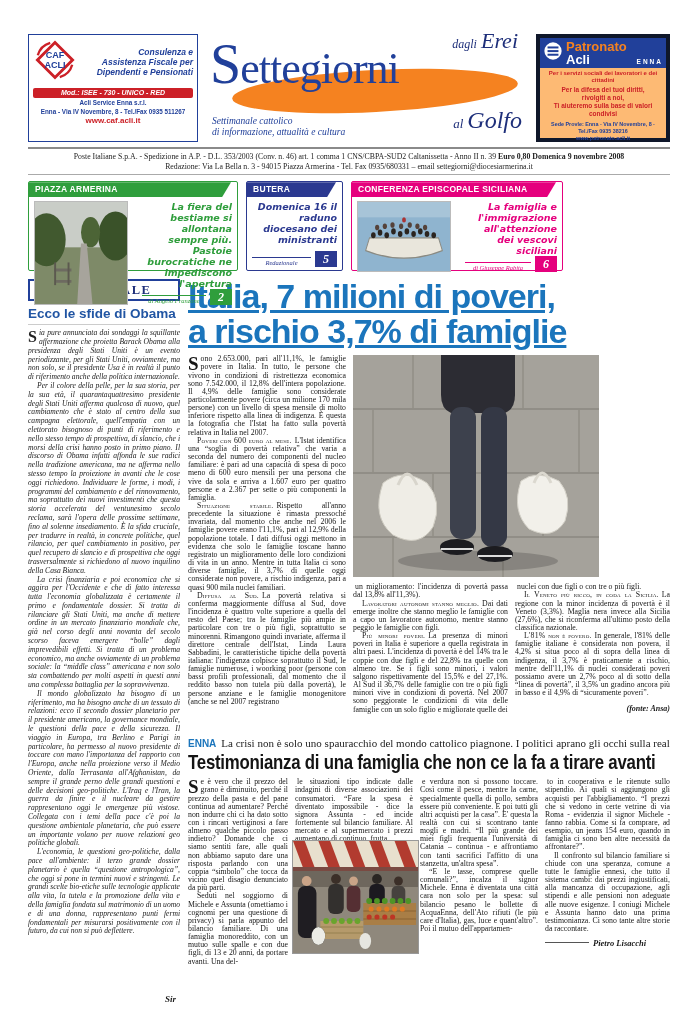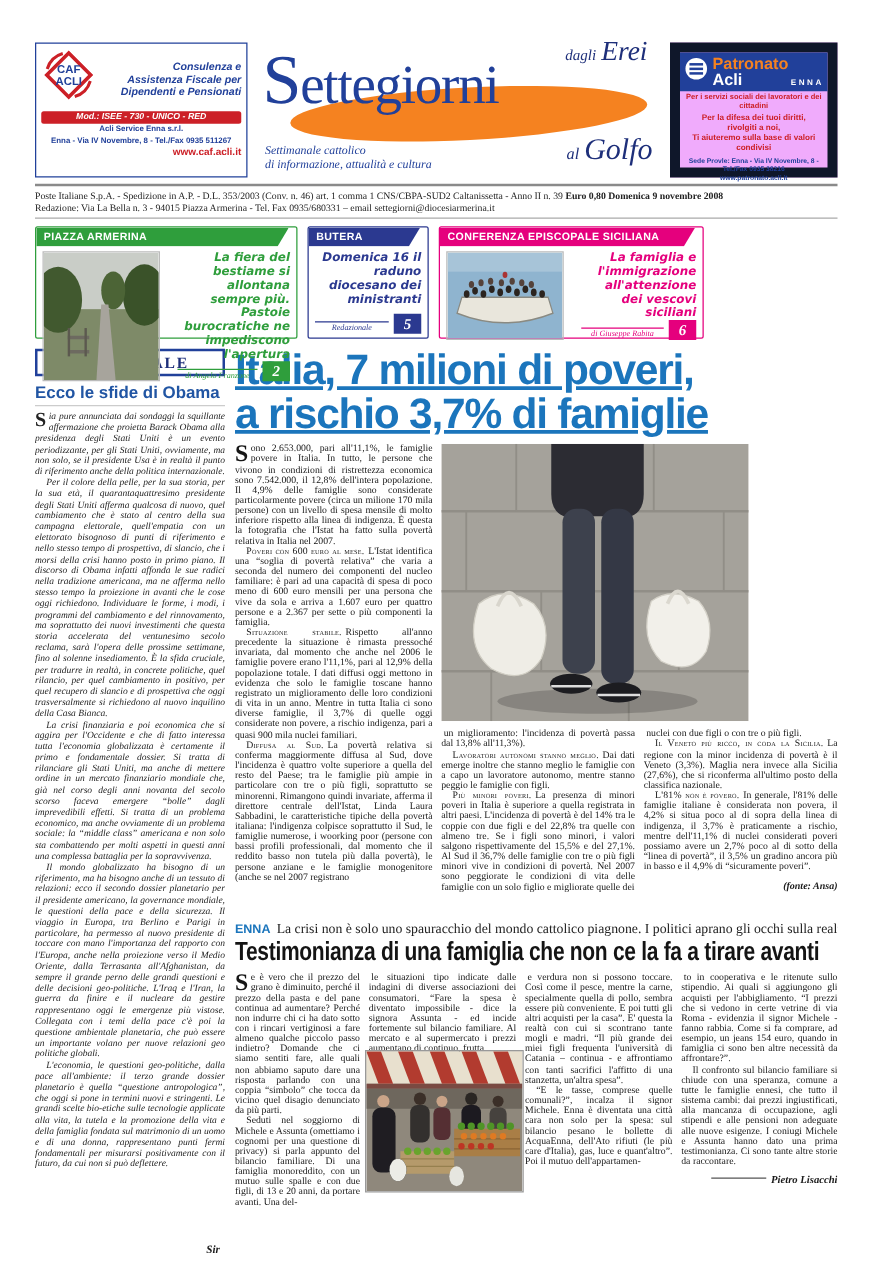--- a/index.html
+++ b/index.html
@@ -7,47 +7,47 @@
   .page{position:relative;width:698px;height:1024px;margin:0 auto;background:#fff;padding:34px 28px 12px;overflow:hidden;font-family:"Liberation Serif",serif;color:#1a1a1a}
 
   
   .header{display:flex;gap:12px;height:108px}
   .adbox{border:1.5px solid #21409a;background:#fff;padding:3px 4px;font-family:"Liberation Sans",sans-serif}
   .caf{width:170px;display:flex;flex-direction:column}
   .caf-top{display:flex;gap:17px;align-items:center}
   .caf-consul{flex:1;text-align:right;font:italic bold 8.5px/10px "Liberation Sans",sans-serif;color:#21409a}
   .caf-band{margin-top:2px;background:#cc2027;color:#fff;font:italic bold 7px/10px "Liberation Sans",sans-serif;text-align:center;border-radius:2px}
   .caf-l1,.caf-l2{text-align:center;font:bold 6.3px/7.5px "Liberation Sans",sans-serif;color:#21409a;margin-top:1px}
-  .caf-web{text-align:right;font:bold 8px/9px "Liberation Sans",sans-serif;color:#cc2027;margin-top:1px}
+  .caf-web{text-align:center;font:bold 8px/9px "Liberation Sans",sans-serif;color:#cc2027;margin-top:1px}
 
   .masthead{flex:1;position:relative}
   .swoosh{position:absolute;left:22px;top:36px;width:286px;height:42px;border-radius:50%;transform:rotate(-3deg)}
   .mh-name{position:absolute;left:0;top:8px;font-family:"Liberation Serif",serif;font-weight:normal;font-size:44px;line-height:44px;letter-spacing:-1px;z-index:2}
   .mh-name::first-letter{font-size:56px}
   .mh-over{position:absolute;right:6px;top:-6px;z-index:2;color:#1e2f7a;font-style:italic}
   .mh-over .sm{font-size:12px}.mh-over .lg{font-size:22px;font-weight:normal}
   .mh-under{position:absolute;right:2px;bottom:8px;z-index:2;color:#1e2f7a;font-style:italic}
   .mh-under .sm{font-size:13px}.mh-under .lg{font-size:24px}
   .mh-tag{position:absolute;left:2px;bottom:4px;z-index:2;font:italic 9.5px/11px "Liberation Serif",serif;color:#21409a;width:150px}
 
-  .patronato{width:134px;border:8px solid #0f172a;background:#f0abfc;display:flex;flex-direction:column}
+  .patronato{width:134px;border:4px solid #0f172a;background:#fdba74;display:flex;flex-direction:column}
   .pat-head{background:#21409a;display:flex;gap:3px;padding:2px 3px;align-items:center}
   .pat-tt{flex:1;font-family:"Liberation Sans",sans-serif;line-height:1}
   .pat-t1{color:#f58220;font-weight:bold;font-size:13px}
   .pat-t2row{display:flex;align-items:baseline;justify-content:space-between}
   .pat-t2{color:#fff;font-weight:bold;font-size:13px}
   .pat-t3{color:#fff;font-size:6.5px;letter-spacing:2px;font-weight:bold}
   .pat-body{padding:2px 2px;text-align:center;font-family:"Liberation Sans",sans-serif}
   .pat-serv{color:#cc2027;font:bold 6px/7px "Liberation Sans",sans-serif}
   .pat-red{color:#cc2027;font:bold 6.5px/8px "Liberation Sans",sans-serif;margin-top:2px}
   .pat-addr{color:#21409a;font:bold 5.4px/7px "Liberation Sans",sans-serif;margin-top:3px}
 
   
   .toprule{border-top:2.5px solid #8a8a8a;margin:5px 0 3px}
-  .postal{font:7.8px/9.6px "Liberation Serif",serif;color:#222;padding-bottom:3px;border-bottom:1px solid #aaa}
+  .postal{text-align:center;font:7.8px/9.6px "Liberation Serif",serif;color:#222;padding-bottom:3px;border-bottom:1px solid #aaa}
 
   
   .teasers{display:flex;gap:8px;margin-top:6px;height:90px}
   .teaser{position:relative;border:1px solid var(--c);border-radius:2px;background:#fff;display:flex;flex-direction:column}
   .t1{width:210px}.t2{width:97px}.t3{width:97px}.t4{width:212px}
   .t-band{height:15px;background:var(--c);color:#fff;font:bold 8.5px/15px "Liberation Sans",sans-serif;padding:0 12px 0 6px;letter-spacing:.3px;width:calc(100% - 6px);clip-path:polygon(0 0,100% 0,calc(100% - 9px) 100%,0 100%);white-space:nowrap}
   .t-body{flex:1;display:flex;gap:14px;padding:4px 5px 3px}
   .t-photo{width:94px;flex:none;border:1px solid #bbb;overflow:hidden}
   .t-photo svg{display:block;width:100%;height:100%}
   .t-right{flex:1;display:flex;flex-direction:column;min-width:0}
@@ -92,21 +92,21 @@
   .k-tag{font:bold 10px/12px "Liberation Sans",sans-serif}
   .k-txt{font:11px/12px "Liberation Serif",serif;color:#222}
   .b-headline{font-family:"Liberation Sans",sans-serif;font-weight:bold;font-size:21px;line-height:24px;color:#141414;letter-spacing:-.3px;white-space:nowrap;width:604px;transform:scaleX(.8);transform-origin:0 60%}
   .b-body{position:relative;display:flex;gap:7px;height:214px;margin-top:4px}
   .bcol1{width:100px;overflow:hidden}
   .bcol2{width:118px;overflow:hidden}
   .bcol3{width:118px;overflow:hidden}
   .bcol4{flex:1;overflow:hidden;display:flex;flex-direction:column}
   .photo-market{position:absolute;left:104px;top:62px;width:127px;height:114px;z-index:3;border:1px solid #999;overflow:hidden}
   .photo-market svg{display:block;width:100%;height:100%}
-  .b-sig{text-align:right;font:italic bold 8.5px/12px "Liberation Serif",serif;margin-top:4px}
+  .b-sig{text-align:left;font:italic bold 8.5px/12px "Liberation Serif",serif;margin-top:4px}
   .b-sig::before{content:"";display:inline-block;width:44px;border-top:1px solid #555;margin-right:4px;vertical-align:3px}
 </style>
 </head>
 <body>
 
 <div class="page">
 
   <div class="header">
 
     <div class="adbox caf">

